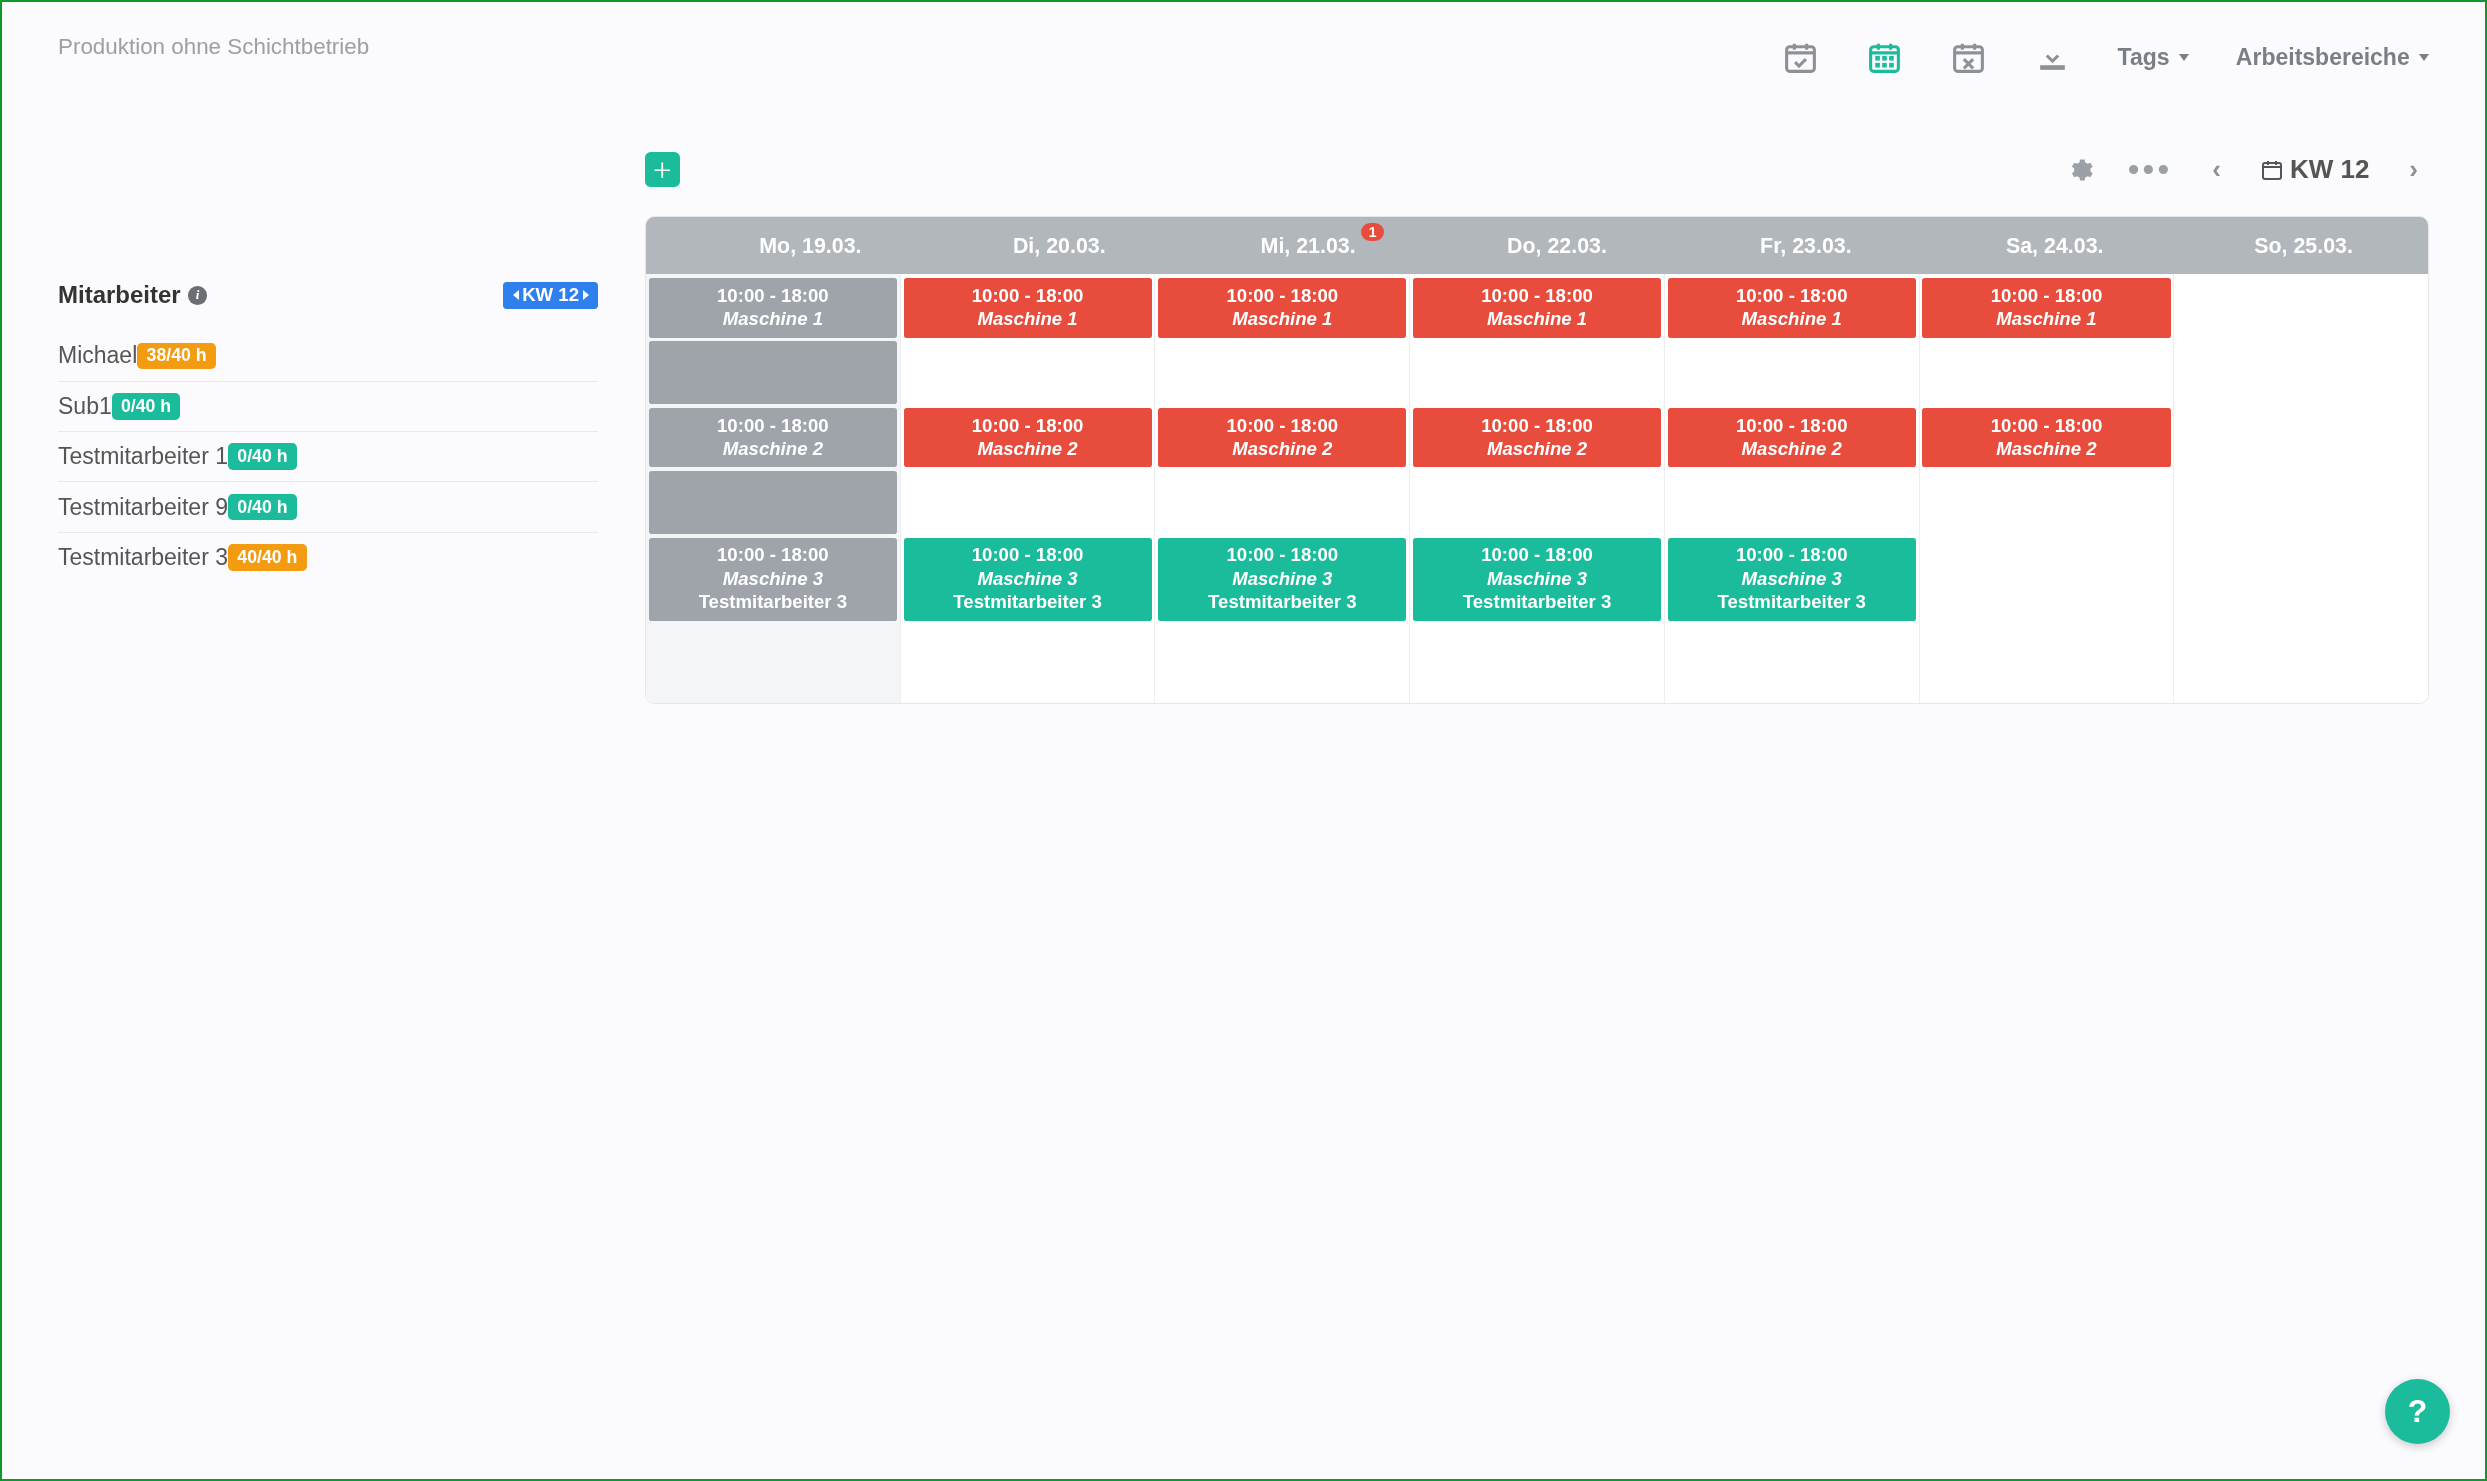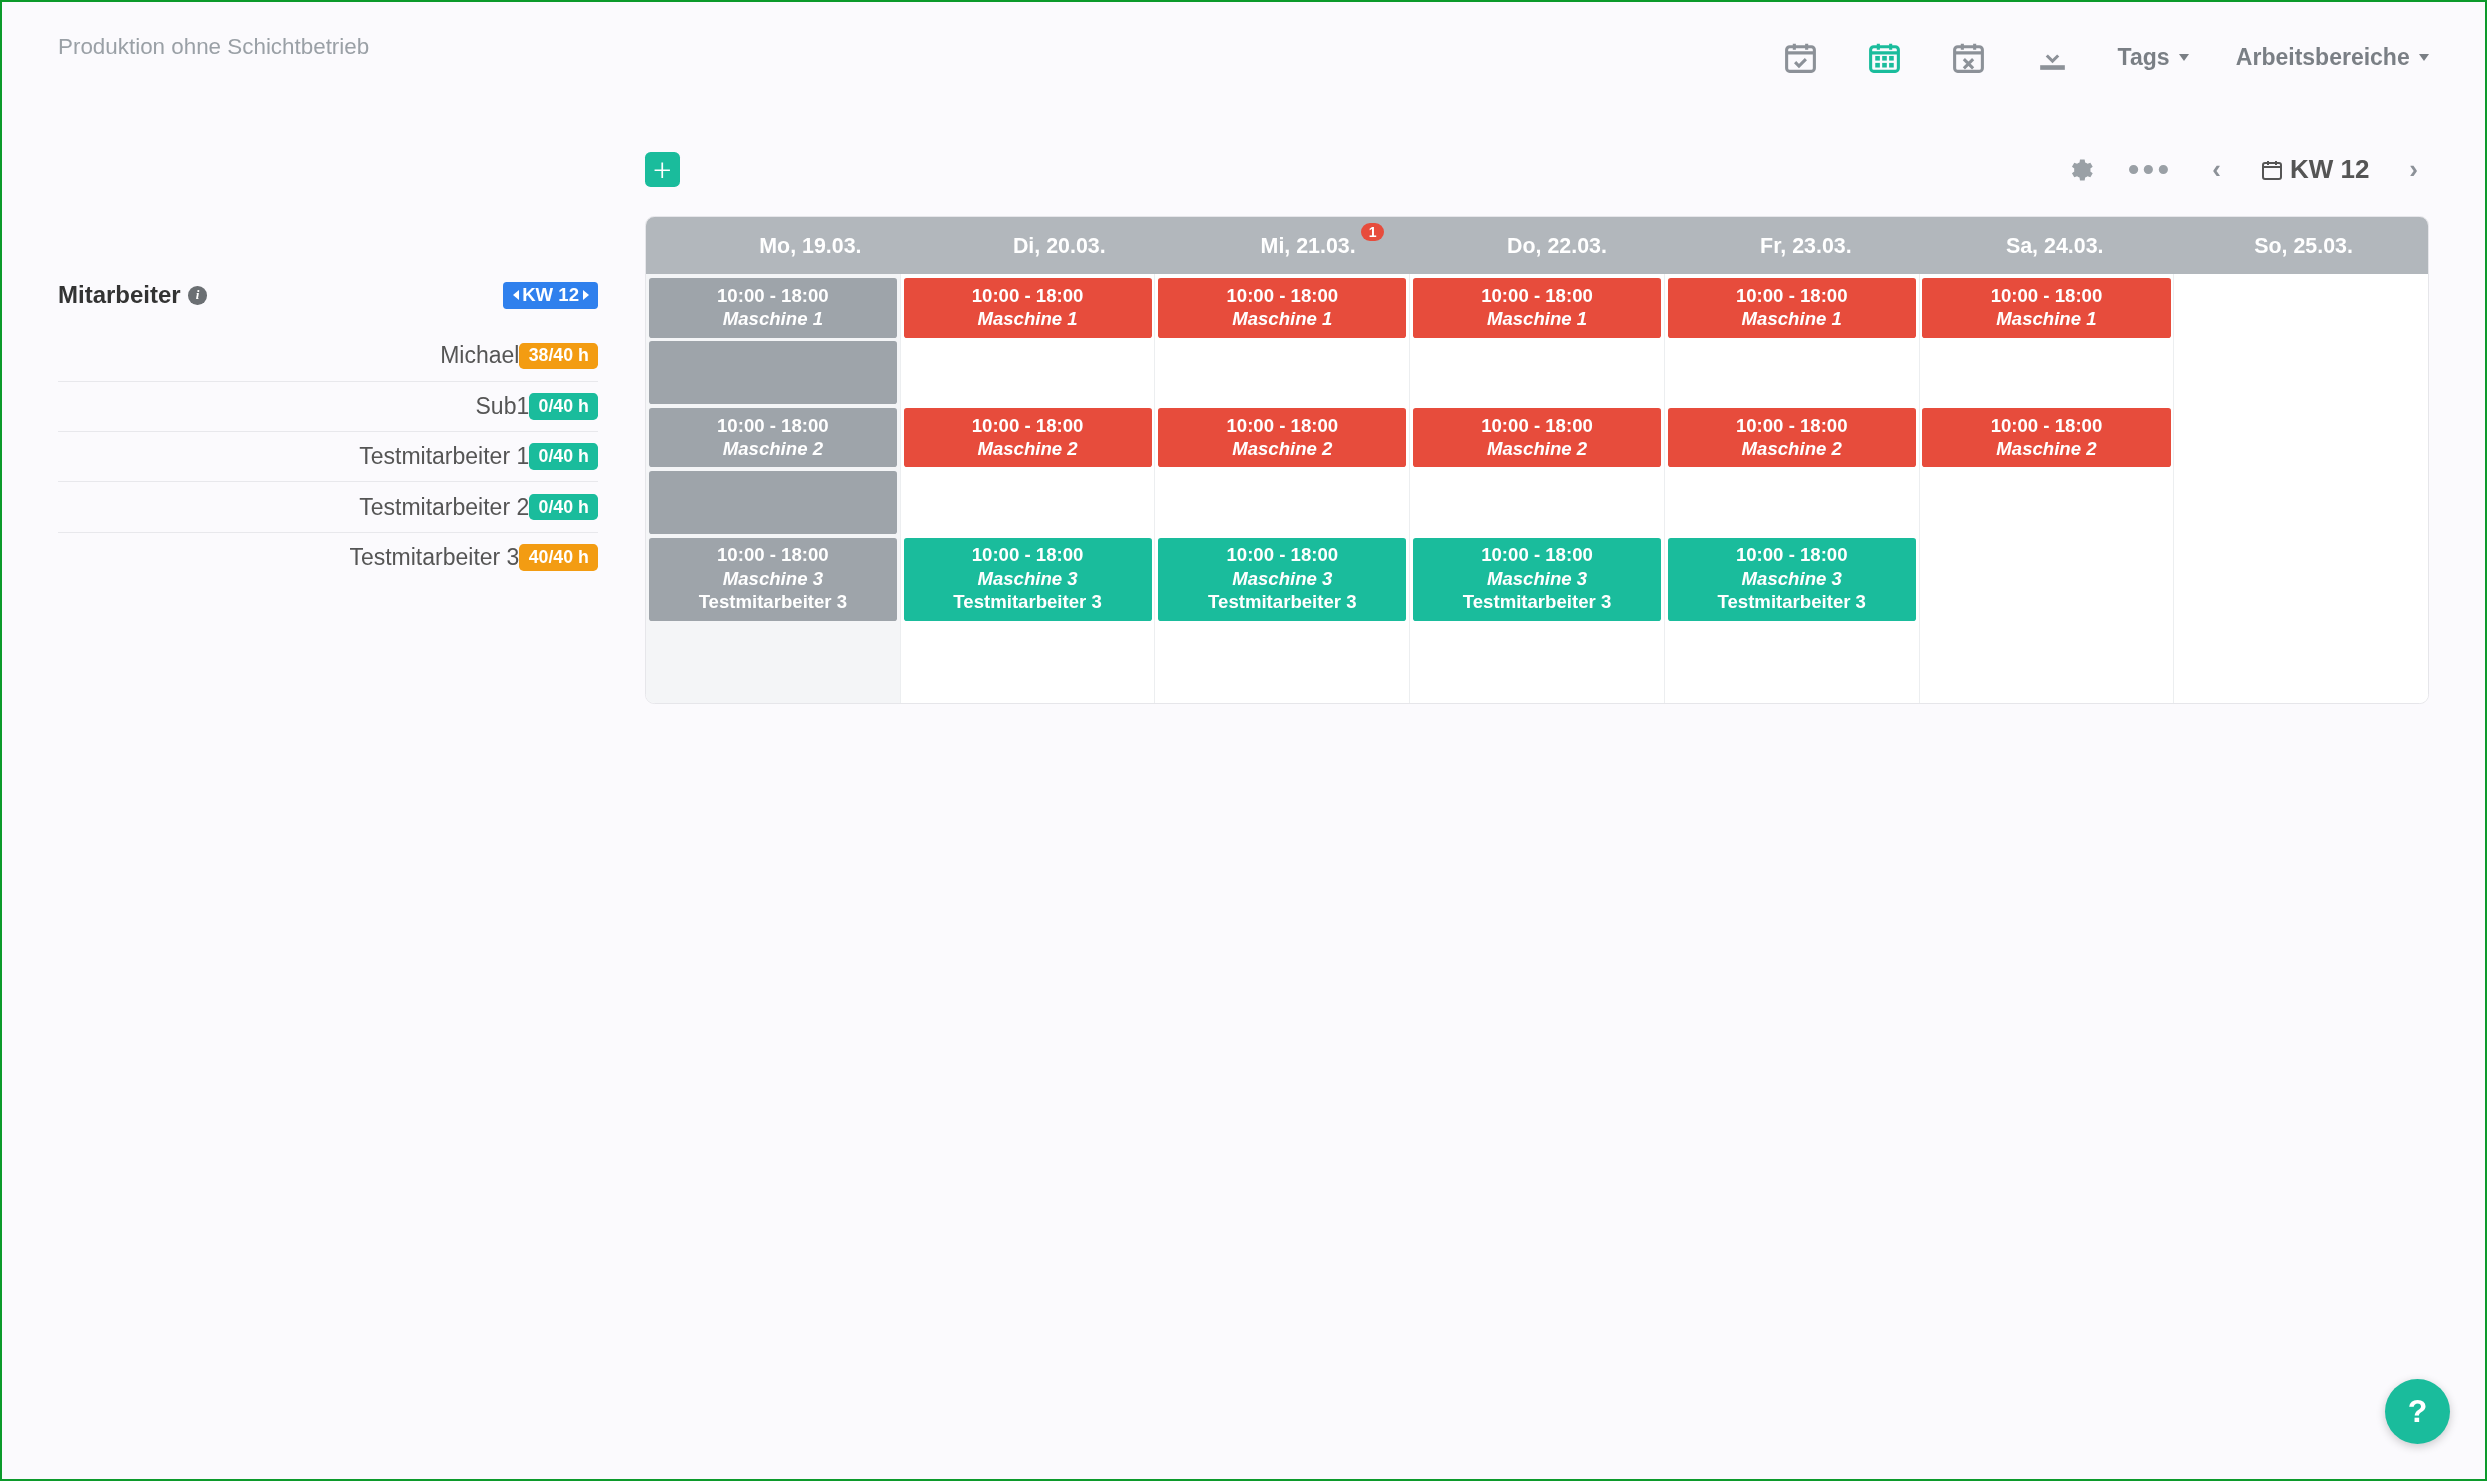--- a/index.html
+++ b/index.html
@@ -25,21 +25,21 @@
 .content { display: flex; gap: 47px; }
 .sidebar { width: 540px; padding-top: 130px; }
 .side-header { display:flex; justify-content:space-between; align-items:center; margin-bottom:22px; }
 .side-header .lbl { font-size: 24px; font-weight: 800; color: #333; display:flex; align-items:center; gap:7.5px; }
 .info-circle { width:18.6px; height:18.6px; border-radius:50%; background:#6b6f73; color:#fff; font-size:13px; font-weight:900; display:inline-flex; align-items:center; justify-content:center; font-style: italic; font-family: Georgia, serif; }
 .kw-pill { background:#2f80ed; color:#fff; font-size:18.6px; font-weight:800; padding:2.8px 9.3px; border-radius:3.7px; display:flex; align-items:center; gap:3.7px; }
 .kw-pill .tri-l { width:0;height:0;border-top:5.6px solid transparent;border-bottom:5.6px solid transparent;border-right:6.5px solid #fff; }
 .kw-pill .tri-r { width:0;height:0;border-top:5.6px solid transparent;border-bottom:5.6px solid transparent;border-left:6.5px solid #fff; }
 
 .emp-list { list-style:none; }
-.emp-list li { display:flex; justify-content:flex-end; align-items:center; padding:11.2px 0; border-bottom:0.9px solid #e8e8ec; font-size:23px; color:#555; }
+.emp-list li { display:flex; justify-content:flex-start; align-items:center; padding:11.2px 0; border-bottom:0.9px solid #e8e8ec; font-size:23px; color:#555; }
 .emp-list li:last-child { border-bottom:none; }
 .badge { font-size:17.7px; font-weight:800; color:#fff; padding:2.8px 9.3px; border-radius:4.7px; }
 .badge.orange { background:#f39c12; }
 .badge.green { background:#1abc9c; }
 .new-emp { width:100%; margin-top:9.3px; padding:11.2px 13px; border:0.9px solid #c9ccd0; border-radius:4.7px; font-size:21.4px; color:#9aa0a6; background:#fff; }
 
 .main { flex:1; }
 .toolbar { display:flex; justify-content:space-between; align-items:center; margin-bottom:28px; padding-right:5.6px; }
 .add-btn { width:35px; height:35px; background:#1abc9c; border-radius:5.6px; display:flex; align-items:center; justify-content:center; cursor:pointer; }
 .add-btn svg { fill:#fff; }
@@ -142,21 +142,21 @@
           </li>
           <li>
             <span>Sub1</span>
             <span class="badge green">0/40 h</span>
           </li>
           <li>
             <span>Testmitarbeiter 1</span>
             <span class="badge green">0/40 h</span>
           </li>
           <li>
-            <span>Testmitarbeiter 2</span>
+            <span>Testmitarbeiter 9</span>
             <span class="badge green">0/40 h</span>
           </li>
           <li>
             <span>Testmitarbeiter 3</span>
             <span class="badge orange">40/40 h</span>
           </li>
         </ul>
     </aside>
 
     <main class="main">

